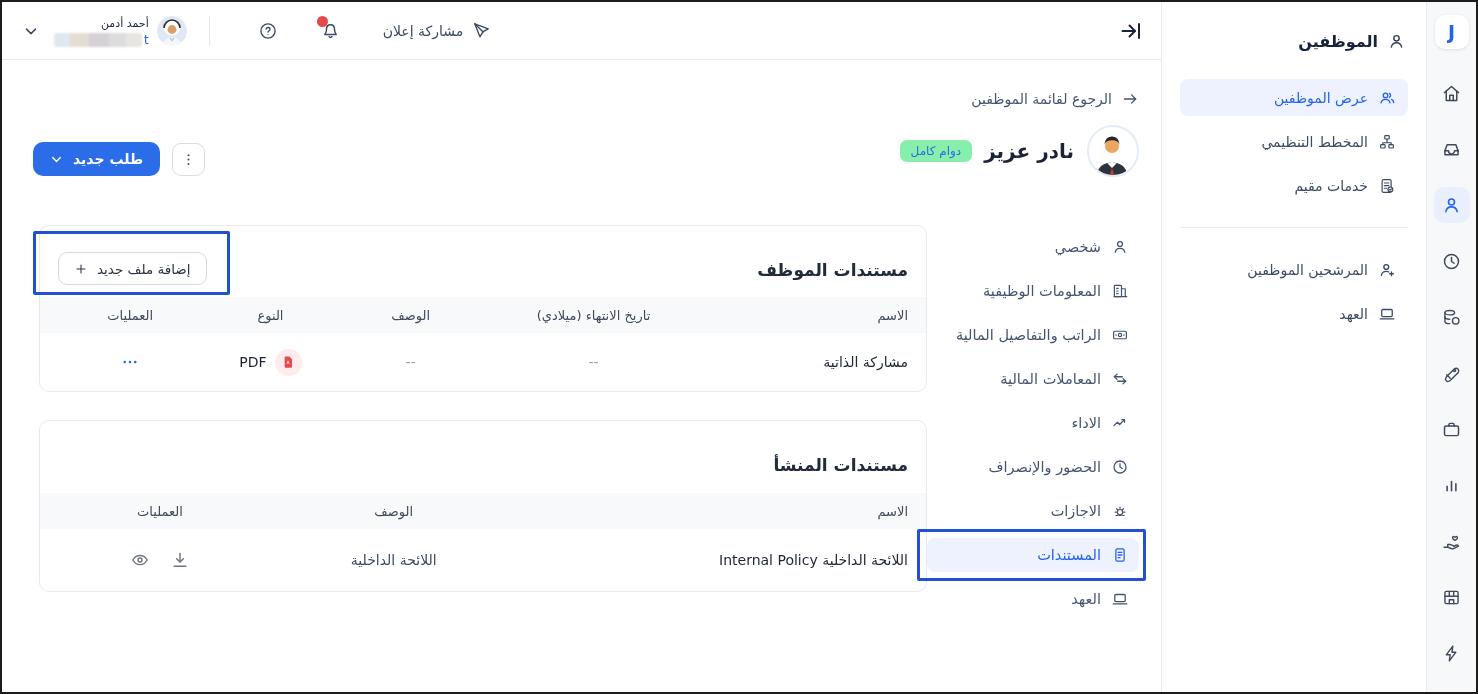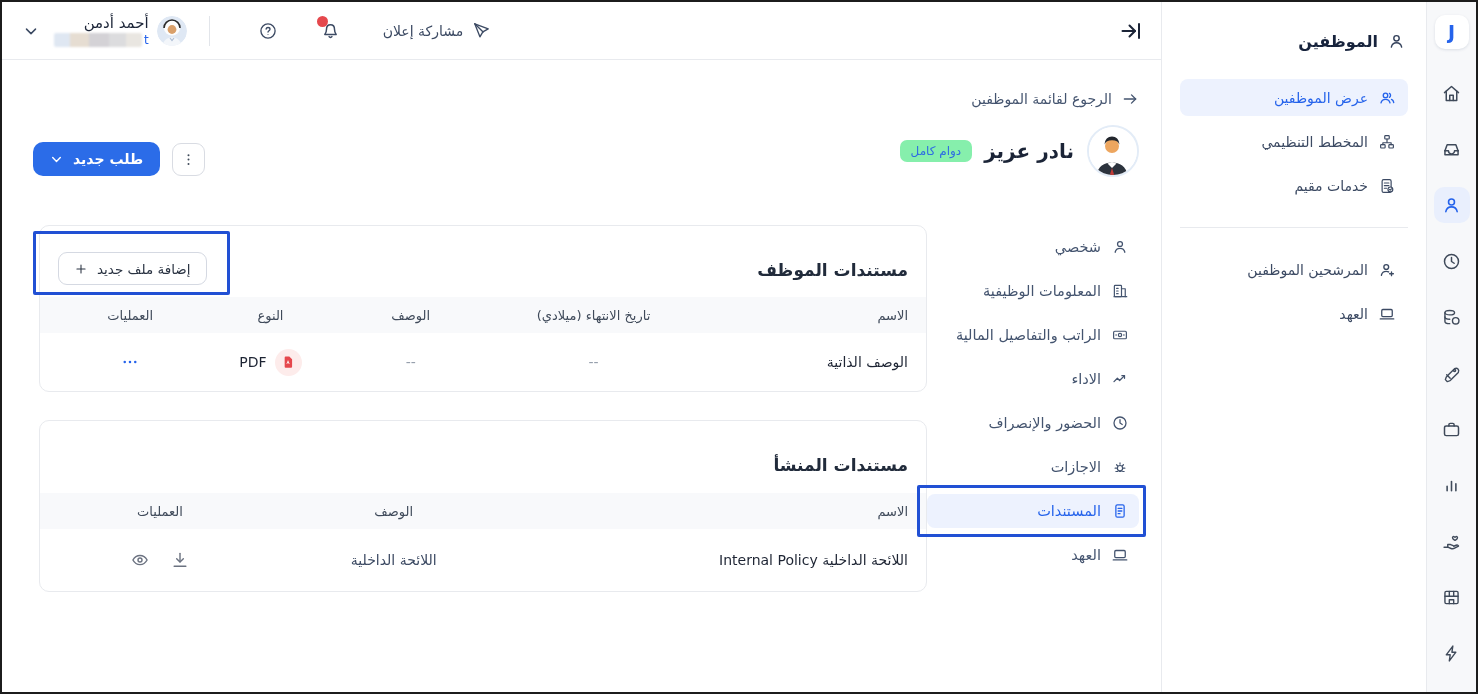--- a/index.html
+++ b/index.html
@@ -33,21 +33,21 @@
   .tb-share { display:flex; align-items:center; gap:9px; color:#3c4a63; font-size:14px; cursor:pointer; }
   .tb-share svg { width:19px; height:19px; transform:scaleX(-1); }
   .tb-bell { position:relative; margin:0 42px; cursor:pointer; color:#3c4a63; display:flex; }
   .tb-bell svg { width:21px; height:21px; }
   .tb-bell .dot { position:absolute; top:-4px; left:-3px; width:11px; height:11px; border-radius:50%; background:#e5484d; }
   .tb-help { color:#3c4a63; cursor:pointer; display:flex; margin-left:48px; }
   .tb-help svg { width:20px; height:20px; }
   .tb-vdiv { width:1px; height:30px; background:#e2e5ea; margin-left:22px; }
   .tb-avatar { width:30px; height:30px; border-radius:50%; overflow:hidden; margin-left:8px; cursor:pointer; flex-shrink:0; }
   .tb-user { display:flex; flex-direction:column; align-items:flex-start; margin-left:14px; cursor:pointer; }
-  .tb-user .name { font-size:15px; color:#1b2437; line-height:17px;text-align:center; }
+  .tb-user .name { font-size:11px; color:#1b2437; line-height:17px;text-align:center; }
   .tb-user .redacted { display:flex; align-items:center; gap:2px; margin-top:1px; }
   .blur-strip { width:88px; height:14px; border-radius:2px; filter:blur(1.2px);
      background:linear-gradient(90deg,#dfe7f2 0 18%,#e6ddd2 18% 40%,#d4d2d6 40% 62%,#dcdcde 62% 82%,#e9e6e1 82% 100%); }
   .redacted .tail { color:#2563eb; font-size:12px; line-height:12px; }
   .tb-chevron { color:#3c4a63; margin-left:2px; cursor:pointer; display:flex; }
   .tb-chevron svg { width:18px; height:18px; }
 
   .content { flex:1; padding:0 22px 0 31px; position:relative; }
   .breadcrumb { margin-top:30px; display:flex; align-items:center; gap:9px; color:#44546f; font-size:14px; cursor:pointer; width:max-content; }
   .breadcrumb svg { width:18px; height:18px; }
@@ -392,20 +392,33 @@
                     <path d="M6.8 12h.01M17.2 12h.01" stroke-width="2.2"></path>
                   </svg>
                 </span>
               <span>الراتب والتفاصيل المالية</span>
             </div>
           </div>
           <div class="pnav-item">
             <div class="pnav-inner">
               <span style="display:flex;">
                   <svg viewBox="0 0 24 24" fill="none" stroke="currentColor" stroke-width="1.7" stroke-linecap="round" stroke-linejoin="round">
+                    <path d="M8 5.5L4.5 9 8 12.5"></path>
+                    <path d="M4.5 9H15"></path>
+                    <path d="M16 11.5L19.5 15 16 18.5"></path>
+                    <path d="M19.5 15H9"></path>
+                  </svg>
+                </span>
+              <span>المعاملات المالية</span>
+            </div>
+          </div>
+          <div class="pnav-item">
+            <div class="pnav-inner">
+              <span style="display:flex;">
+                  <svg viewBox="0 0 24 24" fill="none" stroke="currentColor" stroke-width="1.7" stroke-linecap="round" stroke-linejoin="round">
                     <path d="M4 15.5l4.5-4.5 3 3L18 7.5"></path>
                     <path d="M14.5 7.5H18V11"></path>
                   </svg>
                 </span>
               <span>الاداء</span>
             </div>
           </div>
           <div class="pnav-item">
             <div class="pnav-inner">
               <span style="display:flex;">
@@ -472,21 +485,21 @@
               </div>
             </div>
             <div class="thead grid5">
               <span>الاسم</span>
               <span class="cell-c">تاريخ الانتهاء (ميلادي)</span>
               <span class="cell-c">الوصف</span>
               <span class="cell-c">النوع</span>
               <span class="cell-c">العمليات</span>
             </div>
             <div class="trow grid5">
-              <span>الوصف الذاتية</span>
+              <span>مشاركة الذاتية</span>
               <span class="cell-c muted">--</span>
               <span class="cell-c muted">--</span>
               <span class="type-cell">
                 <span class="pdf-chip">
                   <svg viewBox="0 0 24 24" fill="currentColor">
                       <path d="M8 2.5h6.2L19 7.3V20a1.7 1.7 0 0 1-1.7 1.7H8A1.7 1.7 0 0 1 6.3 20V4.2A1.7 1.7 0 0 1 8 2.5z"></path>
                       <path d="M12.5 9.5l2.3 6h-1.4l-.4-1.2h-2.2l-.4 1.2H9.3l2.3-6z" fill="#fdeceb"></path>
                     </svg>
                 </span>
                 <span>PDF</span>

